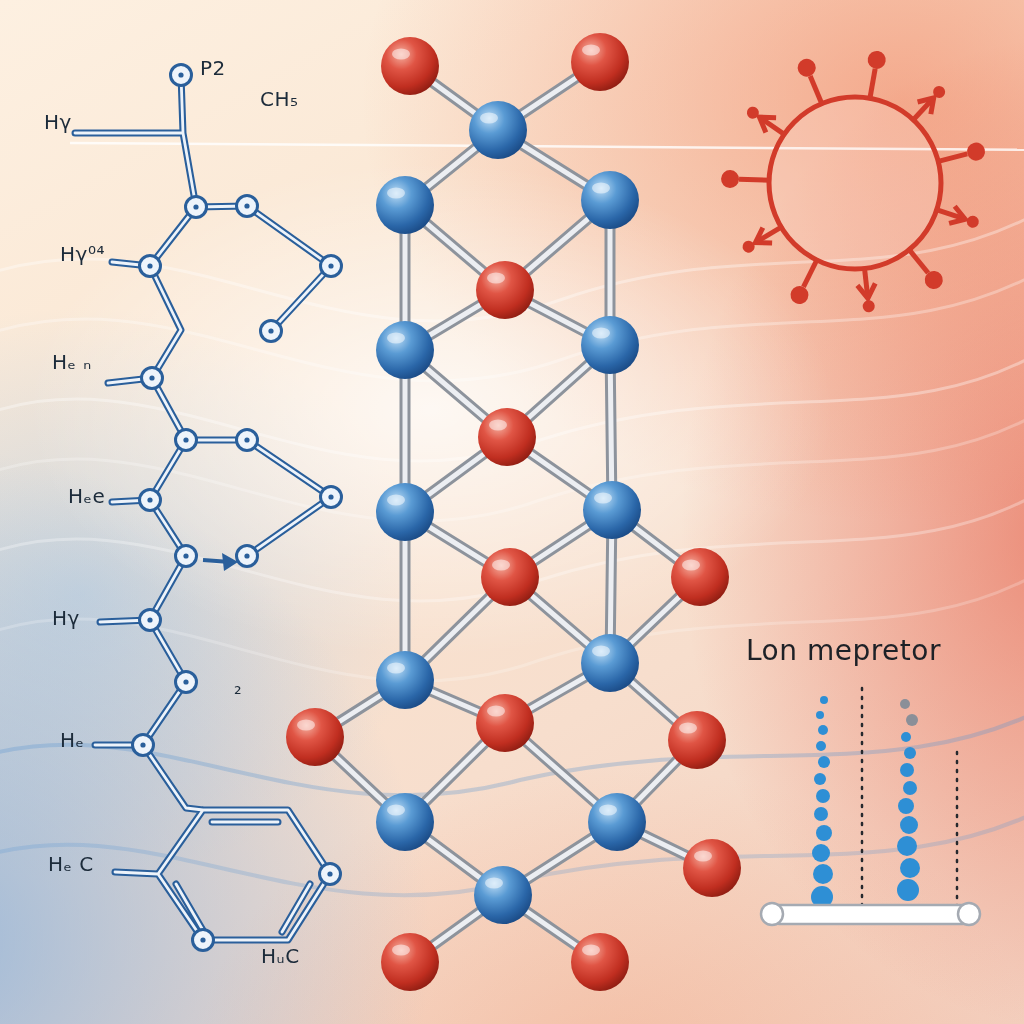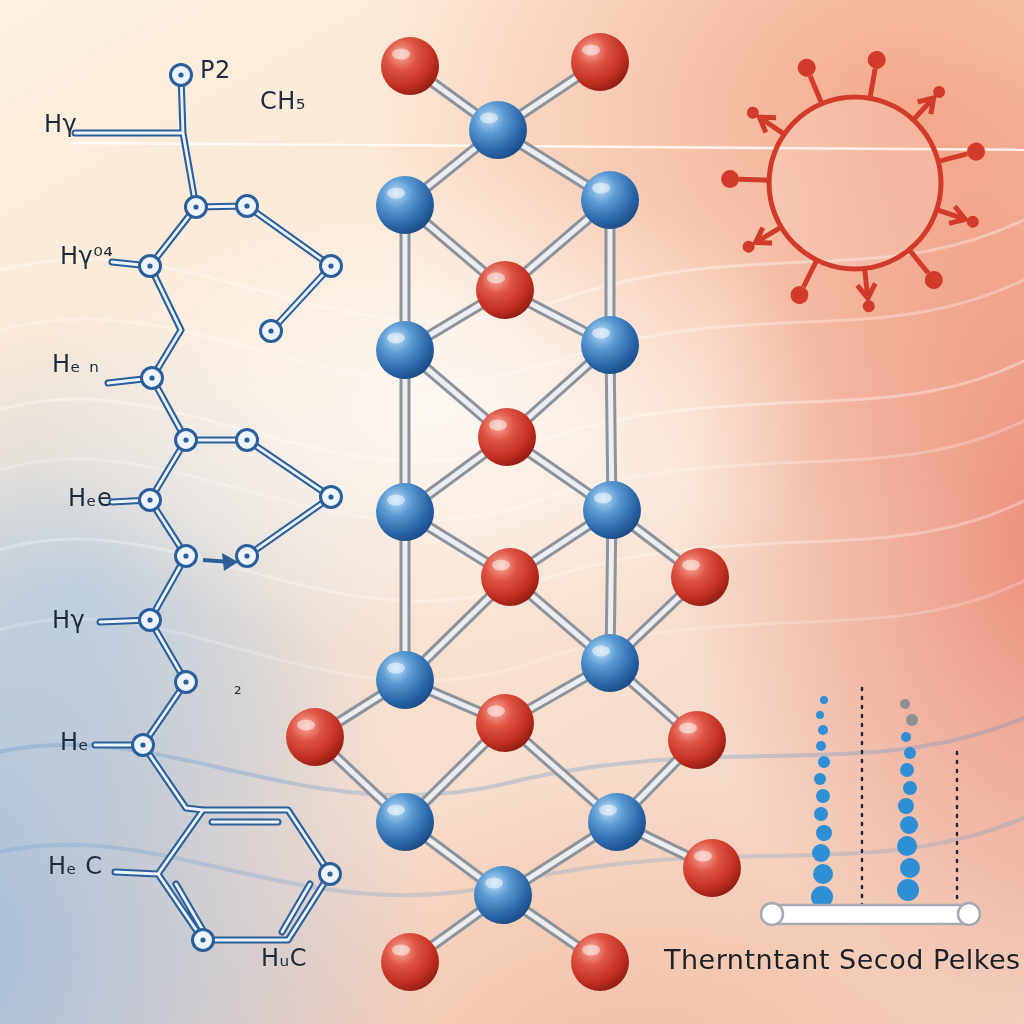--- a/index.html
+++ b/index.html
@@ -9,21 +9,21 @@
     background:
       radial-gradient(620px 380px at 42% 40%, rgba(255,255,255,0.75), rgba(255,255,255,0) 65%),
       radial-gradient(900px 700px at 88% 10%, rgba(238,110,72,0.50), rgba(238,110,72,0) 60%),
       radial-gradient(700px 900px at 104% 52%, rgba(226,72,50,0.55), rgba(226,72,50,0) 55%),
       radial-gradient(820px 820px at -6% 92%, rgba(112,166,222,0.65), rgba(112,166,222,0) 60%),
       radial-gradient(620px 520px at 8% 58%, rgba(152,196,236,0.45), rgba(152,196,236,0) 55%),
       radial-gradient(700px 500px at 60% 104%, rgba(242,152,112,0.35), rgba(242,152,112,0) 60%),
       linear-gradient(150deg,#fdf0e1 0%,#fae6d2 35%,#f7decd 65%,#f3cebd 100%);
   }
   .layer{position:absolute;left:0;top:0;width:1024px;height:1024px;}
-  .label{position:absolute;font-size:24px;color:#1c2b3a;letter-spacing:.5px;white-space:nowrap;}
+  .label{position:absolute;font-size:20px;color:#1c2b3a;letter-spacing:.5px;white-space:nowrap;}
   .l-p2{left:200px;top:56px}
   .l-hy{left:44px;top:110px}
   .l-ch5{left:260px;top:87px}
   .l-hy04{left:60px;top:242px}
   .l-hen{left:52px;top:350px}
   .l-hee{left:68px;top:484px}
   .l-hy2{left:52px;top:606px}
   .l-he{left:60px;top:728px}
   .l-hec{left:48px;top:852px}
   .l-sub2{left:234px;top:676px;font-size:19px}
@@ -337,15 +337,15 @@
         <circle cx="910" cy="868" r="10" fill="#2e8fd5"></circle>
         <circle cx="908" cy="890" r="11" fill="#2e8fd5"></circle>
         <line x1="862" y1="688" x2="862" y2="912" class="dashline"></line>
         <line x1="957" y1="752" x2="957" y2="912" class="dashline"></line>
       </g>
     <rect class="baseline-capsule" x="770" y="905" width="202" height="19" rx="9.5"></rect>
     <circle cx="772" cy="914" r="11" class="baseline-capsule"></circle>
     <circle cx="969" cy="914" r="11" class="baseline-capsule"></circle>
   </svg>
 
-  <span class="label l-caption">Therntntant Secod Pelkes</span>
+  <span class="label l-title">Lon mepretor</span>
 
 </div>
 
 </body></html>

